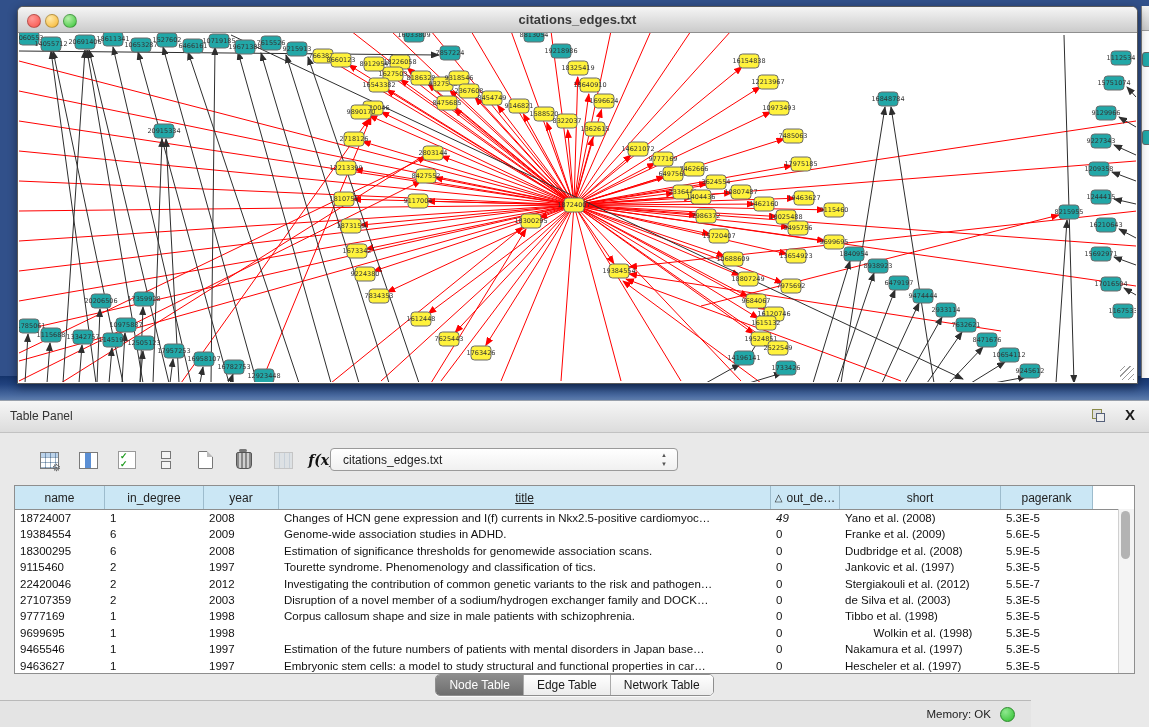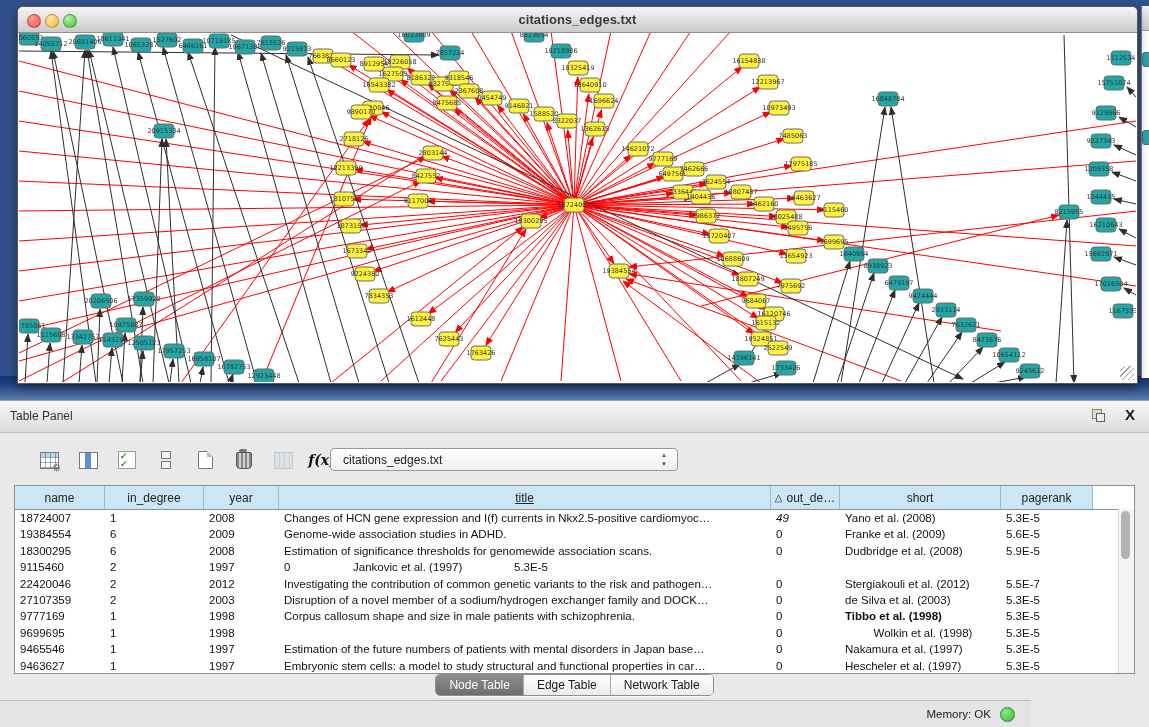--- a/index.html
+++ b/index.html
@@ -627,20 +627,21 @@
             <div class="td" style="width: 75px;">2008</div>
             <div class="td" style="width: 492px;">Estimation of significance thresholds for genomewide association scans.</div>
             <div class="td" style="width: 69px;">0</div>
             <div class="td" style="width: 161px;">Dudbridge et al. (2008)</div>
             <div class="td" style="width: 92px;">5.9E-5</div>
           </div>
           <div class="tr">
             <div class="td" style="width: 90px;">9115460</div>
             <div class="td" style="width: 99px;">2</div>
             <div class="td" style="width: 75px;">1997</div>
+            <div class="td" style="width: 492px;">Tourette syndrome. Phenomenology and classification of tics.</div>
             <div class="td" style="width: 69px;">0</div>
             <div class="td" style="width: 161px;">Jankovic et al. (1997)</div>
             <div class="td" style="width: 92px;">5.3E-5</div>
           </div>
           <div class="tr">
             <div class="td" style="width: 90px;">22420046</div>
             <div class="td" style="width: 99px;">2</div>
             <div class="td" style="width: 75px;">2012</div>
             <div class="td" style="width: 492px;">Investigating the contribution of common genetic variants to the risk and pathogen…</div>
             <div class="td" style="width: 69px;">0</div>
@@ -655,21 +656,21 @@
             <div class="td" style="width: 69px;">0</div>
             <div class="td" style="width: 161px;">de Silva et al. (2003)</div>
             <div class="td" style="width: 92px;">5.3E-5</div>
           </div>
           <div class="tr">
             <div class="td" style="width: 90px;">9777169</div>
             <div class="td" style="width: 99px;">1</div>
             <div class="td" style="width: 75px;">1998</div>
             <div class="td" style="width: 492px;">Corpus callosum shape and size in male patients with schizophrenia.</div>
             <div class="td" style="width: 69px;">0</div>
-            <div class="td" style="width: 161px; font-weight: bold;">Tibbo et al. (1998)</div>
+            <div class="td" style="width: 161px;">Tibbo et al. (1998)</div>
             <div class="td" style="width: 92px;">5.3E-5</div>
           </div>
           <div class="tr">
             <div class="td" style="width: 90px;">9699695</div>
             <div class="td" style="width: 99px;">1</div>
             <div class="td" style="width: 75px;">1998</div>
             <div class="td" style="width: 492px; margin-top: 40px;">Structural magnetic resonance image averaging in schizophrenia.</div>
             <div class="td" style="width: 69px;">0</div>
             <div class="td" style="width: 161px; text-align: center;">Wolkin et al. (1998)</div>
             <div class="td" style="width: 92px;">5.3E-5</div>

